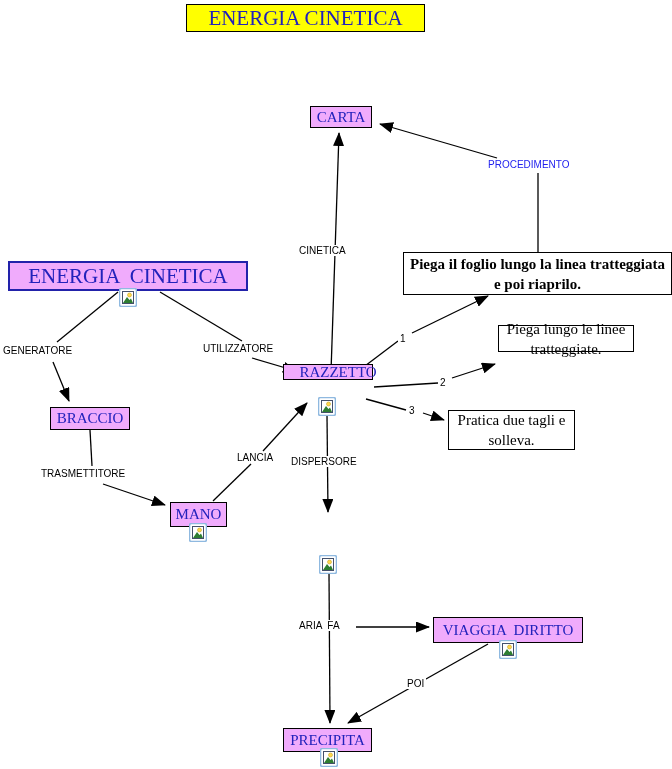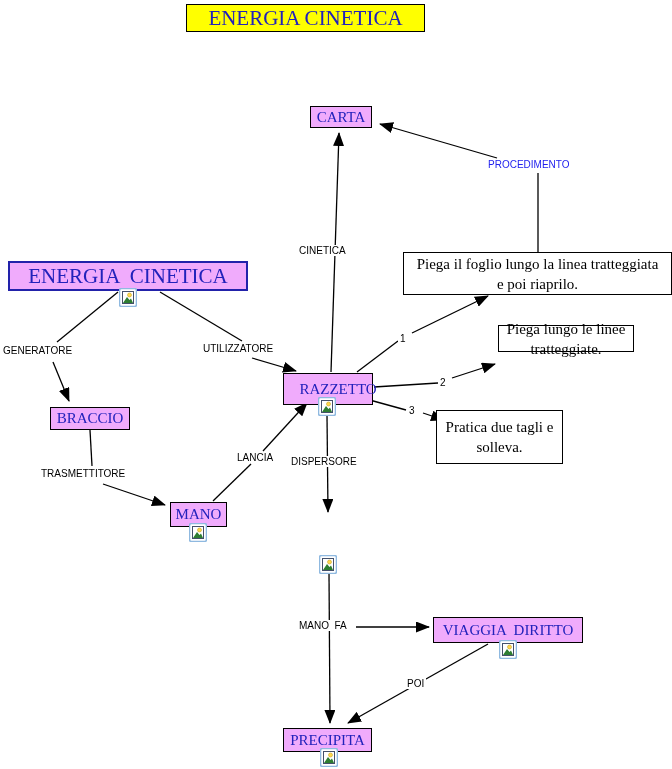--- a/index.html
+++ b/index.html
@@ -63,54 +63,54 @@
       <line x1="488" y1="644" x2="348" y2="723" marker-end="url(#arr)"></line>
     </g>
   </svg>
 
   <div class="titlebox" style="left:186px;top:4px;width:239px;height:28px;">ENERGIA CINETICA</div>
 
   <div class="node" style="left:310px;top:106px;width:62px;height:22px;">CARTA</div>
 
   <div class="node big" style="left:8px;top:261px;width:240px;height:30px;">ENERGIA  CINETICA</div>
 
-  <div class="node" style="left:283px;top:373px;width:90px;height:32px;padding-left:20px;">RAZZETTO</div>
+  <div class="node" style="left:283px;top:364px;width:90px;height:16px;padding-left:20px;">RAZZETTO</div>
 
   <div class="node" style="left:50px;top:407px;width:80px;height:23px;">BRACCIO</div>
 
   <div class="node" style="left:170px;top:502px;width:57px;height:25px;">MANO</div>
 
 
   <div class="node" style="left:433px;top:617px;width:150px;height:26px;">VIAGGIA  DIRITTO</div>
 
   <div class="node" style="left:283px;top:728px;width:89px;height:24px;">PRECIPITA</div>
 
-  <div class="ibox" style="left:403px;top:252px;width:269px;height:43px;">
+  <div class="ibox" style="left:403px;top:252px;width:269px;height:43px;font-weight:bold;">
     <span>Piega il foglio lungo la linea tratteggiata</span>
     <span>e poi riaprilo.</span>
   </div>
 
   <div class="ibox" style="left:498px;top:325px;width:136px;height:27px;">
     <span>Piega lungo le linee</span>
     <span>tratteggiate.</span>
   </div>
 
-  <div class="ibox" style="left:436px;top:410px;width:127px;height:54px;">
+  <div class="ibox" style="left:448px;top:410px;width:127px;height:40px;">
     <span>Pratica due tagli e</span>
     <span>solleva.</span>
   </div>
 
   <div class="llabel blue" style="left:486px;top:159px;">PROCEDIMENTO</div>
   <div class="llabel" style="left:297px;top:245px;">CINETICA</div>
   <div class="llabel" style="left:1px;top:345px;">GENERATORE</div>
   <div class="llabel" style="left:201px;top:343px;">UTILIZZATORE</div>
   <div class="llabel" style="left:39px;top:468px;">TRASMETTITORE</div>
   <div class="llabel" style="left:235px;top:452px;text-align:right;">LANCIA</div>
   <div class="llabel" style="left:289px;top:456px;">DISPERSORE</div>
-  <div class="llabel" style="left:297px;top:620px;">MANO  FA</div>
+  <div class="llabel" style="left:297px;top:620px;">ARIA  FA</div>
   <div class="llabel" style="left:405px;top:678px;">POI</div>
   <div class="llabel" style="left:398px;top:333px;">1</div>
   <div class="llabel" style="left:438px;top:377px;">2</div>
   <div class="llabel" style="left:407px;top:405px;">3</div>
 
   <span class="imgicon" style="left:119px;top:288px;"><svg width="18" height="19" viewBox="0 0 18 19">
         <rect x="0.5" y="0.5" width="17" height="18" rx="2" fill="#ffffff" stroke="#8FB9E0" stroke-width="1.6"></rect>
         <rect x="3.5" y="3.5" width="11" height="12" fill="#ffffff" stroke="#44506B" stroke-width="1"></rect>
         <circle cx="10.5" cy="7" r="2" fill="#FFD84D" stroke="#C9A227" stroke-width="0.6"></circle>
         <polygon points="4,15 8,9 10.5,12 12,10.5 14,15" fill="#2E7D32"></polygon>

